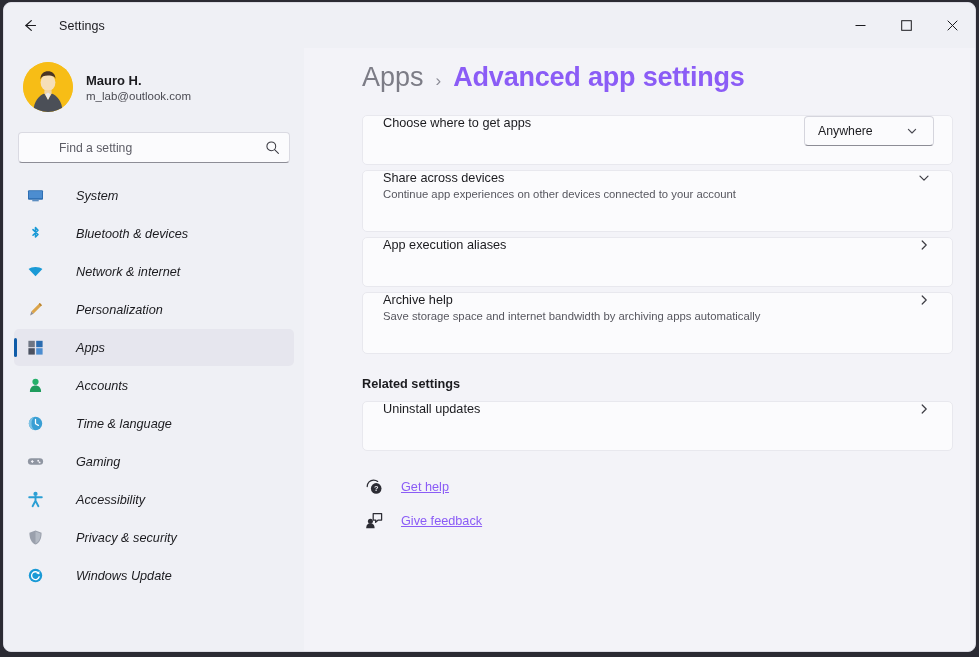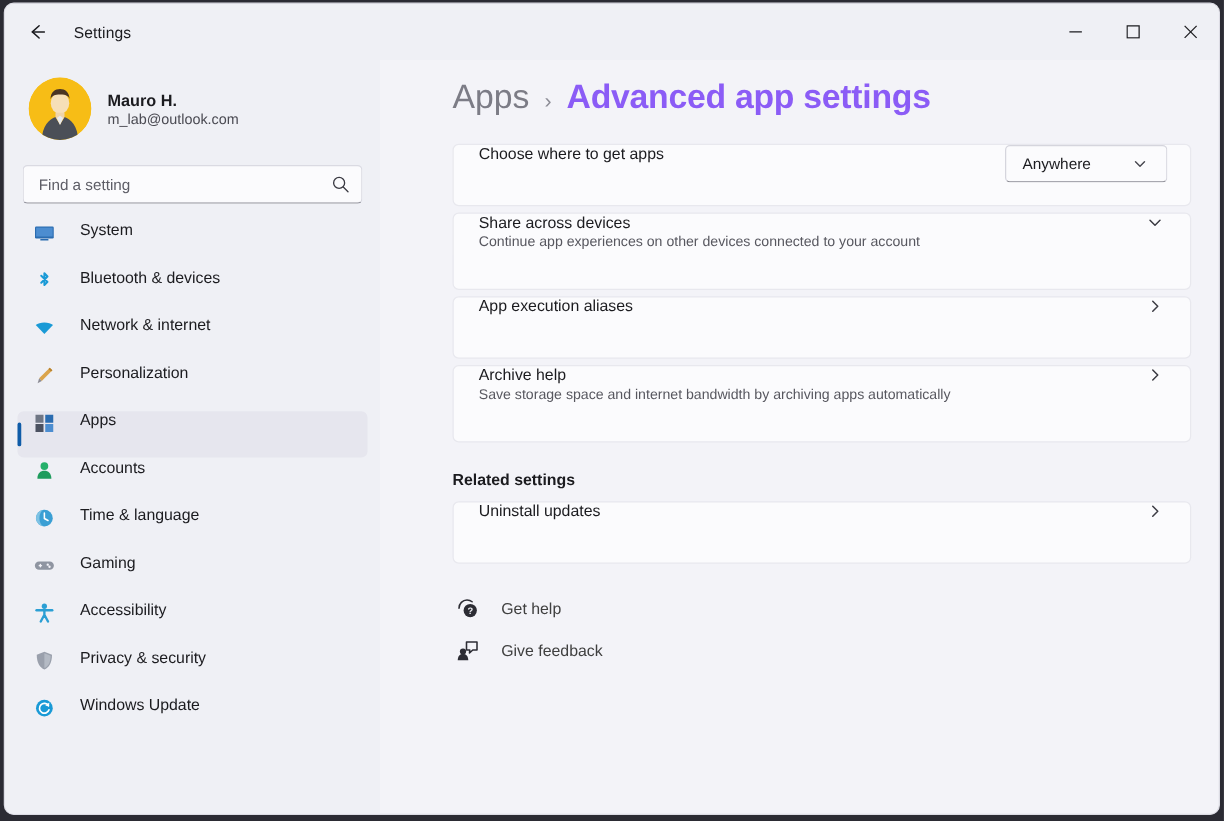--- a/index.html
+++ b/index.html
@@ -103,31 +103,34 @@
     padding: 0 9px 0 12px;
   }
   #search-input {
     flex: 1;
     border: none;
     outline: none;
     background: transparent;
     font-family: "Liberation Sans", sans-serif;
     font-size: 12.2px;
     color: #1b1b1f;
+    margin-left: 28px;
   }
   #search-input::placeholder { color: #5d5d66; }
 
   #navlist { display: flex; flex-direction: column; gap: 1px; }
   .navitem {
     height: 37px;
     display: flex;
+    align-items: center;
     border-radius: 5px;
     padding-left: 12px;
     position: relative;
-    gap: 20px;
+    gap: 32px;
+    font-style: italic;
   }
   .navitem.selected { background: #e6e6ee; }
   .navitem.selected::before {
     content: "";
     position: absolute;
     left: 0px; top: 9px;
     width: 3px; height: 19px;
     border-radius: 2px;
     background: #0f5ca8;
   }
@@ -202,21 +205,21 @@
     margin: 23px 0 10px 0;
   }
 
   #footer-links { margin-top: 26px; display: flex; flex-direction: column; gap: 14px; }
   .flink {
     display: flex;
     align-items: center;
     gap: 17px;
     padding-left: 2px;
   }
-  .flink-label { font-size: 12.7px; color: #404040; }
+  .flink-label { font-size: 12.7px; color: #8b5cf6; text-decoration: underline; }
   .flink-icon { width: 20px; height: 20px; display:flex; align-items:center; justify-content:center; flex-shrink:0; }
 </style>
 </head>
 <body>
 
 <div id="window">
 
   <div id="titlebar">
     <div id="back-btn">
       <svg width="17" height="17" viewBox="0 0 17 17">

